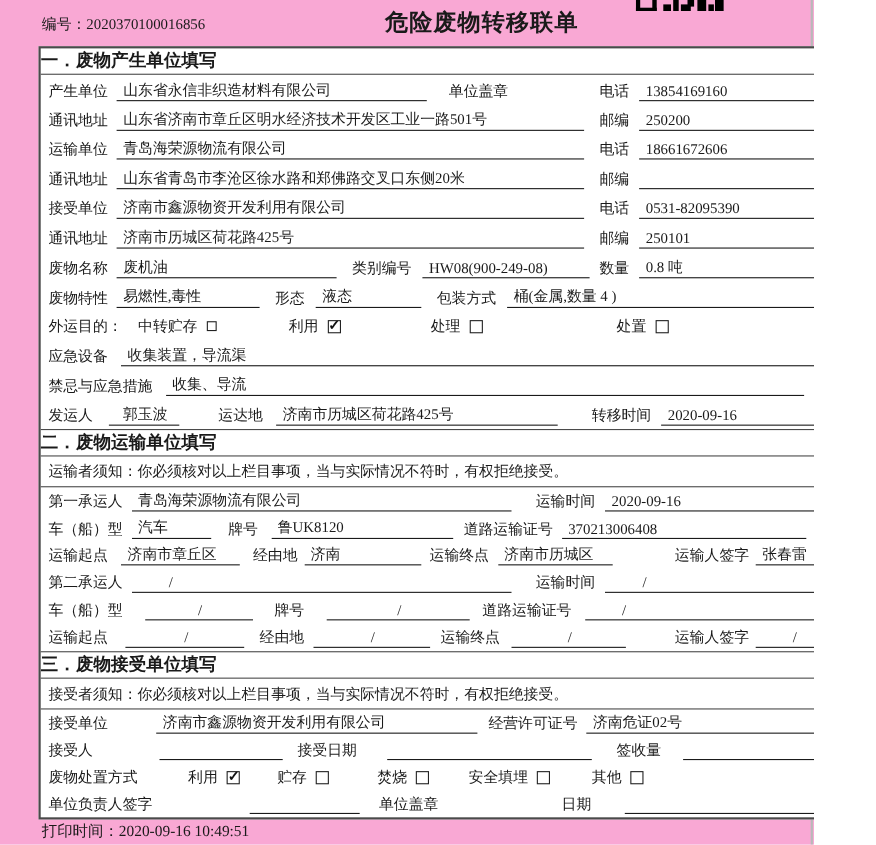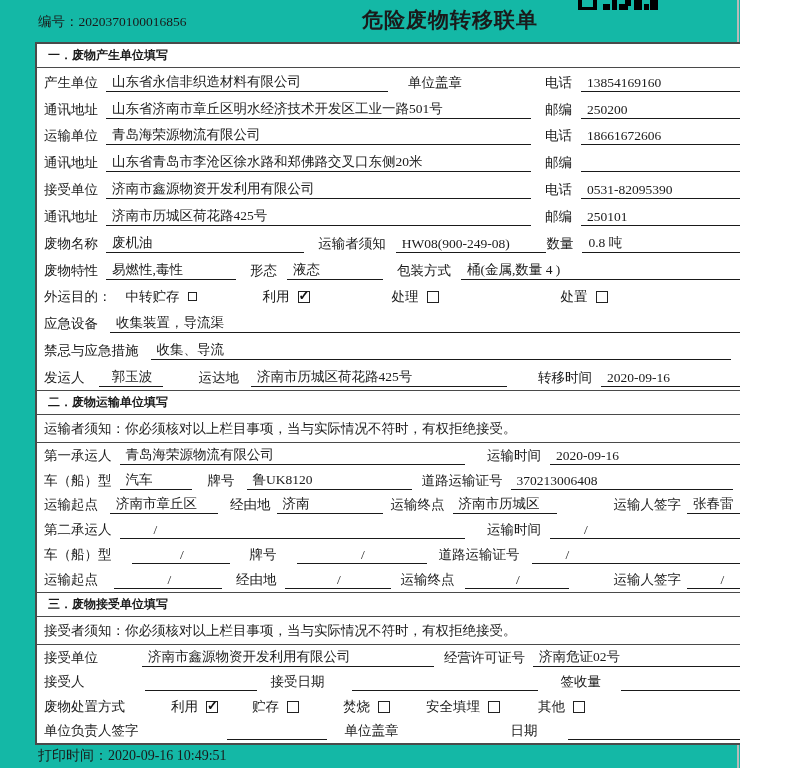--- a/index.html
+++ b/index.html
@@ -1,27 +1,27 @@
 <!DOCTYPE html>
 <html><head>
 <meta charset="utf-8">
 <style>
   html,body{margin:0;padding:0;background:#fff;}
-  .sheet{position:relative;width:740px;height:768px;background:#14b8a6;overflow:hidden;
+  .sheet{position:relative;width:740px;height:768px;background:#f9a8d4;overflow:hidden;
          font-family:"Liberation Serif","DejaVu Serif",serif;color:#1a1a1a;font-size:13.5px;}
   .page-edge{position:absolute;right:1px;top:0;width:2px;height:100%;background:#b9b9b9;}
   .serial{position:absolute;left:38px;top:13px;white-space:nowrap;}
-  .doc-title{position:absolute;left:328px;top:6px;width:244px;text-align:center;
+  .doc-title{position:absolute;left:316px;top:6px;width:244px;text-align:center;
              font-family:"Liberation Sans","DejaVu Sans",sans-serif;
              font-weight:bold;font-size:21px;letter-spacing:1px;}
   .qr{position:absolute;left:578px;top:0;}
   .tbl{position:absolute;left:35px;top:42px;width:728px;border:2px solid #4a4a4a;
        background:#fff;box-sizing:border-box;}
   .sec-hdr{height:24px;line-height:23px;box-sizing:border-box;border-bottom:1px solid #4a4a4a;
-           padding-left:11px;font-weight:bold;font-size:12px;
+           padding-left:0;font-weight:bold;font-size:16px;
            font-family:"Liberation Sans","DejaVu Sans",sans-serif;}
   .sec-hdr.bt{height:25px;border-top:1px solid #4a4a4a;}
   .notice-row{height:28px;box-sizing:border-box;border-bottom:1px solid #4a4a4a;
               display:flex;align-items:center;padding-left:7px;white-space:nowrap;}
   .rows{display:flex;flex-direction:column;}
   .row{flex:1;display:flex;align-items:flex-end;padding:0 6px 3px 7px;box-sizing:border-box;
        white-space:nowrap;}
   .lb{white-space:nowrap;}
   .uv{border-bottom:1px solid #1a1a1a;padding:0 3px 0 6px;white-space:nowrap;
       box-sizing:border-box;min-height:17px;}
@@ -96,21 +96,21 @@
       </div>
       <div class="row">
         <span class="lb">通讯地址</span>
         <span class="uv fg" style="margin-left:8px;margin-right:14px">济南市历城区荷花路425号</span>
         <span class="lb">邮编</span>
         <span class="uv rv">250101</span>
       </div>
       <div class="row">
         <span class="lb">废物名称</span>
         <span class="uv" style="width:200px;margin-left:8px">废机油</span>
-        <span class="lb" style="margin-left:14px">运输者须知</span>
+        <span class="lb" style="margin-left:14px">类别编号</span>
         <span class="uv" style="width:152px;margin-left:10px">HW08(900-249-08)</span>
         <span class="lb mla">数量</span>
         <span class="uv rv">0.8 吨</span>
       </div>
       <div class="row">
         <span class="lb">废物特性</span>
         <span class="uv" style="width:130px;margin-left:8px">易燃性,毒性</span>
         <span class="lb" style="margin-left:14px">形态</span>
         <span class="uv" style="width:96px;margin-left:10px">液态</span>
         <span class="lb" style="margin-left:14px">包装方式</span>

